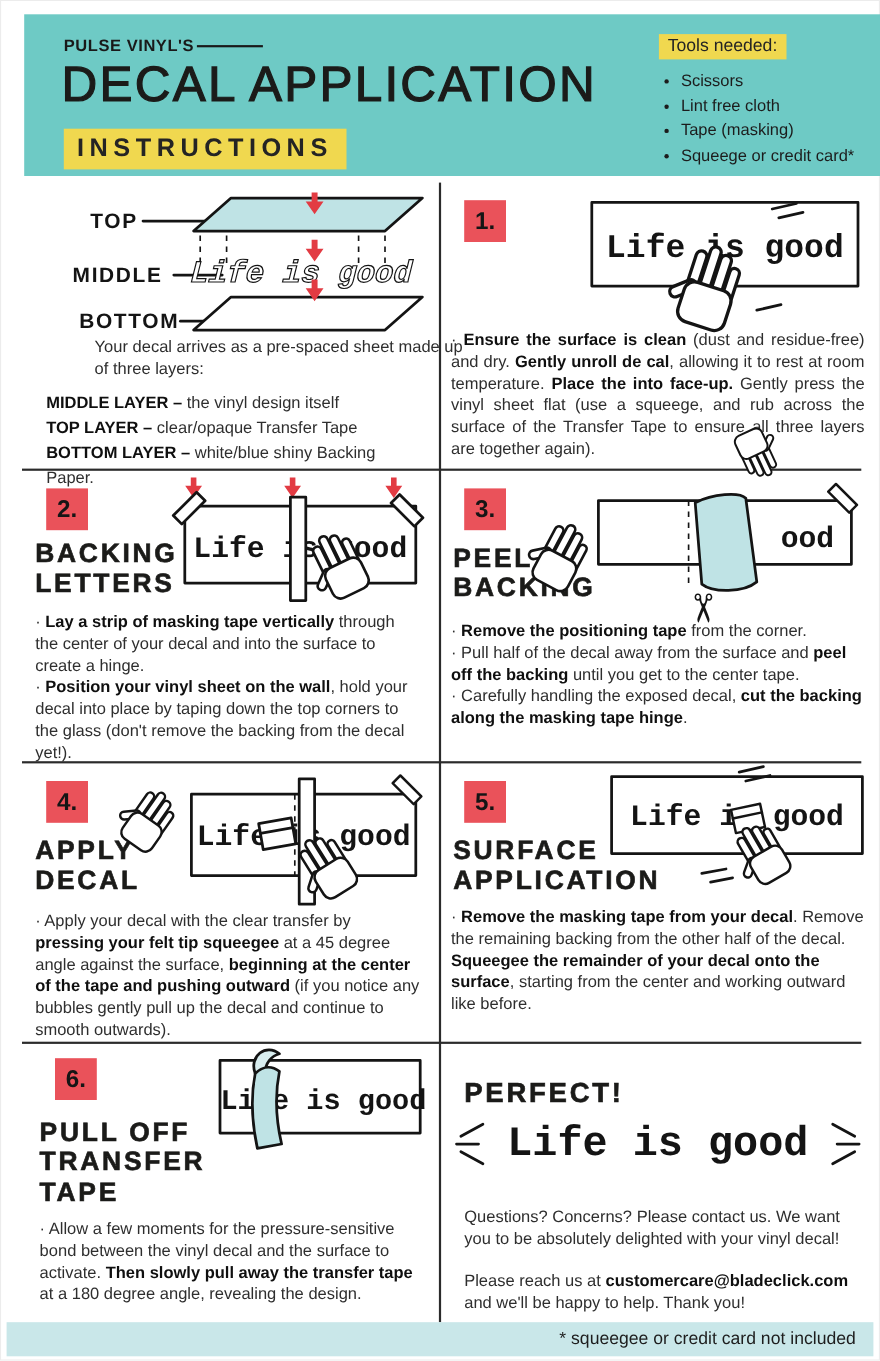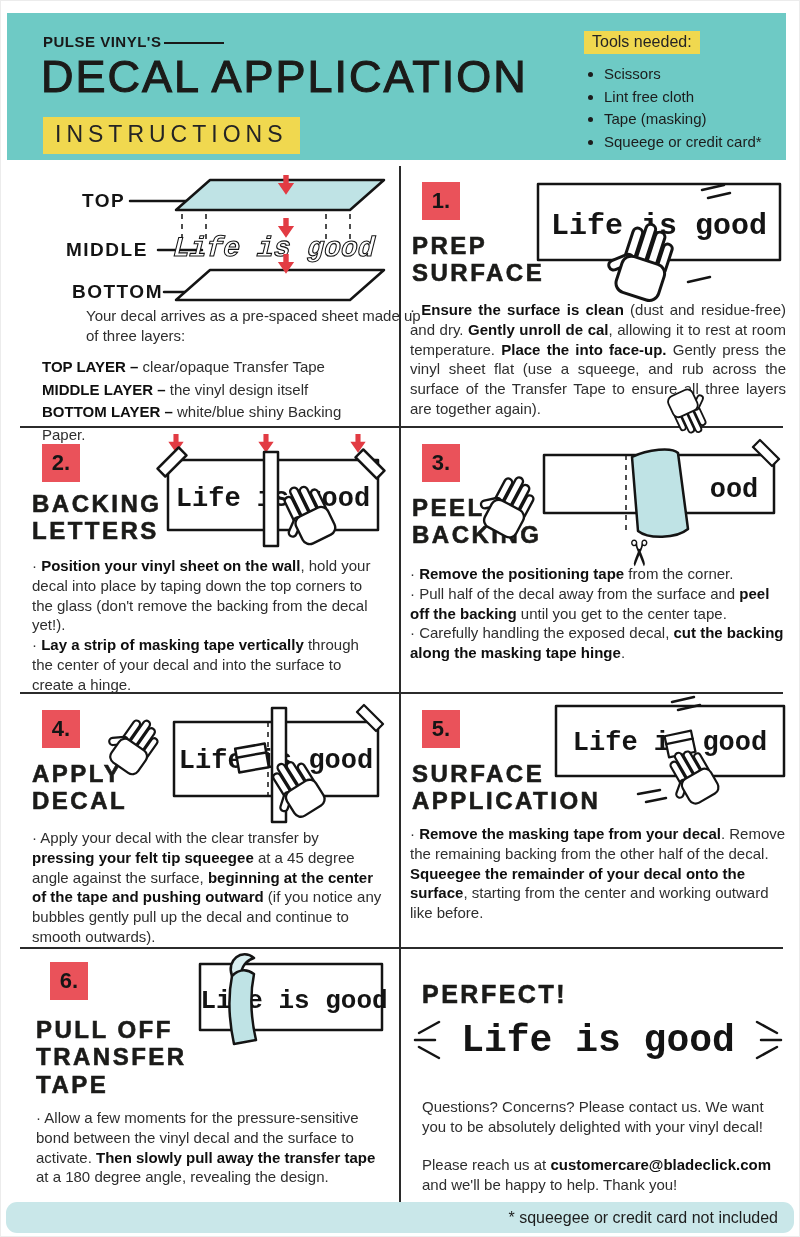--- a/index.html
+++ b/index.html
@@ -7,25 +7,25 @@
     --red-badge:#ea525a; --red-arrow:#e23b43; --ink:#161614;
   }
   html,body{margin:0;padding:0;background:#fff;}
   .page{
     position:relative;width:800px;height:1237px;background:#fff;overflow:hidden;
     font-family:"Liberation Sans",sans-serif;color:#303030;
     box-shadow:inset 0 0 0 1px #ececec;
   }
   svg{overflow:visible;display:block;}
   
-  .header{position:absolute;left:7px;top:13px;width:779px;height:147px;background:var(--teal);}
+  .header{position:absolute;left:22px;top:13px;width:779px;height:147px;background:var(--teal);}
   .brand{position:absolute;left:36px;top:20px;font-size:15px;font-weight:700;letter-spacing:.5px;color:#191919;}
   .brand-line{display:inline-block;width:60px;border-bottom:2px solid #191919;margin-left:3px;transform:translateY(-3px);}
   .big-title{position:absolute;left:34px;top:38px;font-size:45px;font-weight:400;letter-spacing:2px;color:#1b1b19;-webkit-text-stroke:1.1px #1b1b19;white-space:nowrap;}
-  .subtitle{position:absolute;left:36px;top:104px;background:var(--yellow);font-size:23px;font-weight:400;letter-spacing:5px;color:#242424;padding:4px 12px 6px;}
+  .subtitle{position:absolute;left:36px;top:104px;background:var(--yellow);font-size:23px;font-weight:700;letter-spacing:5px;color:#242424;padding:4px 12px 6px;}
   .tools{position:absolute;left:577px;top:18px;width:200px;}
   .tools-label{display:inline-block;background:var(--yellow);font-size:16px;color:#242424;padding:2px 8px 3px;}
   .tools ul{margin:9px 0 0;padding-left:20px;font-size:15px;line-height:1.5;color:#1c1c1c;}
   
   .hline{position:absolute;left:20px;width:763px;height:2px;background:#2b2b2b;}
   .vline{position:absolute;left:399px;top:166px;width:2px;height:1036px;background:#2b2b2b;}
   
   .cell{position:absolute;}
   .badge{position:absolute;width:38px;height:38px;background:var(--red-badge);display:flex;align-items:center;justify-content:center;
          font-size:22px;font-weight:700;color:#151515;}
@@ -53,21 +53,21 @@
   .layers{position:absolute;left:20px;top:190px;width:340px;font-size:15px;line-height:1.5;color:#2e2e2e;}
   .layers b{color:#0f0f0f;}
   
   .perfect-title{position:absolute;left:14px;top:16px;font-size:25px;font-weight:800;letter-spacing:2.5px;color:#1b1b19;margin-top:12px;-webkit-text-stroke:.6px #1b1b19;}
   .perfect-decal{position:absolute;left:0;top:66px;width:100%;display:flex;align-items:center;justify-content:center;gap:16px;}
   .perfect-decal .txt{font-family:"Liberation Mono",monospace;font-weight:700;font-size:38px;color:#141414;white-space:nowrap;}
   .perfect-p{position:absolute;left:14px;width:356px;font-size:15px;line-height:1.35;color:#2e2e2e;}
   .perfect-p b{color:#0f0f0f;}
   
   .footer{position:absolute;left:6px;right:6px;top:1202px;height:31px;background:#c9e7e9;
-          font-size:16px;color:#1d1d1d;text-align:right;line-height:31px;padding-right:16px;box-sizing:border-box;border-radius:11px;}
+          font-size:16px;color:#1d1d1d;text-align:right;line-height:31px;padding-right:16px;box-sizing:border-box;}
 </style>
 </head>
 <body>
 
 <div class="page">
 
   <svg width="0" height="0" style="position:absolute" aria-hidden="true">
     <defs>
       <g id="hand" class="hand">
         <rect x="6" y="16" width="13" height="48" rx="6.5"></rect>
@@ -126,31 +126,28 @@
         </g>
       <text class="dlabel" x="14" y="124">BOTTOM</text>
       <line class="dash" x1="106" y1="118" x2="146" y2="118" stroke-width="2"></line>
       <path class="shape" d="M152,96 L326,96 L292,126 L118,126 Z"></path>
       <use href="#arrow" transform="translate(228,1) scale(0.9)"></use>
       <use href="#arrow" transform="translate(228,44) scale(0.9)"></use>
       <use href="#arrow" transform="translate(228,80) scale(0.9)"></use>
     </svg>
     <div class="intro-body">Your decal arrives as a pre-spaced sheet made up of three layers:</div>
     <div class="layers">
+      <div><b>MIDDLE LAYER –</b> the vinyl design itself</div>
       <div><b>TOP LAYER –</b> clear/opaque Transfer Tape</div>
-      <div><b>MIDDLE LAYER –</b> the vinyl design itself</div>
       <div><b>BOTTOM LAYER –</b> white/blue shiny Backing Paper.</div>
     </div>
   </div>
 
   <div class="cell" style="left:408px;top:166px;width:380px;height:258px">
     <div class="badge" style="left:14px;top:16px">1.</div>
-    <div class="step-title" style="left:4px;top:66px">
-      <span>PREP</span><br><span>SURFACE</span>
-    </div>
     <svg class="illo" style="left:128px;top:16px" width="246" height="112" viewBox="0 0 246 112">
       <rect class="shape" x="2" y="2" width="242" height="76"></rect>
       <text class="decal" x="123" y="52" text-anchor="middle" font-size="30">Life is good</text>
       <line class="dash" x1="166" y1="8" x2="188" y2="3"></line>
       <line class="dash" x1="172" y1="16" x2="194" y2="11"></line>
       <use href="#hand" transform="translate(98,32) rotate(18) scale(0.75)"></use>
       <line class="dash" x1="152" y1="100" x2="174" y2="95"></line>
     </svg>
     <div class="body just" style="left:2px;top:134px;width:376px">
       <p>· <b>Ensure the surface is clean</b> (dust and residue-free) and dry. <b>Gently unroll de cal</b>, allowing it to rest at room temperature. <b>Place the into face-up.</b> Gently press the vinyl sheet flat (use a squeege, and rub across the surface of the Transfer Tape to ensure all three layers are together again).</p>
@@ -167,22 +164,22 @@
       <use href="#arrow" transform="translate(106,0) scale(0.85)"></use>
       <use href="#arrow" transform="translate(198,0) scale(0.85)"></use>
       <rect class="shape" x="8" y="26" width="210" height="70"></rect>
       <text class="decal" x="113" y="72" text-anchor="middle" font-size="27">Life is good</text>
       <use href="#tape" transform="translate(12,28) rotate(-45)"></use>
       <use href="#tape" transform="translate(210,30) rotate(45)"></use>
       <rect class="shape" x="104" y="18" width="14" height="94"></rect>
       <use href="#hand" transform="translate(116,58) rotate(-26) scale(0.6)"></use>
     </svg>
     <div class="body" style="left:10px;top:124px;width:350px">
+      <p>· <b>Lay a strip of masking tape vertically</b> through the center of your decal and into the surface to create a hinge.</p>
       <p>· <b>Position your vinyl sheet on the wall</b>, hold your decal into place by taping down the top corners to the glass (don't remove the backing from the decal yet!).</p>
-      <p>· <b>Lay a strip of masking tape vertically</b> through the center of your decal and into the surface to create a hinge.</p>
     </div>
   </div>
 
   <div class="cell" style="left:408px;top:432px;width:380px;height:258px">
     <div class="badge" style="left:14px;top:12px">3.</div>
     <div class="step-title" style="left:4px;top:62px">
       <span>PEEL</span><br><span>BACKING</span>
     </div>
     <svg class="illo" style="left:118px;top:9px" width="260" height="120" viewBox="0 0 260 120">
       <rect class="shape" x="18" y="14" width="230" height="58"></rect>

